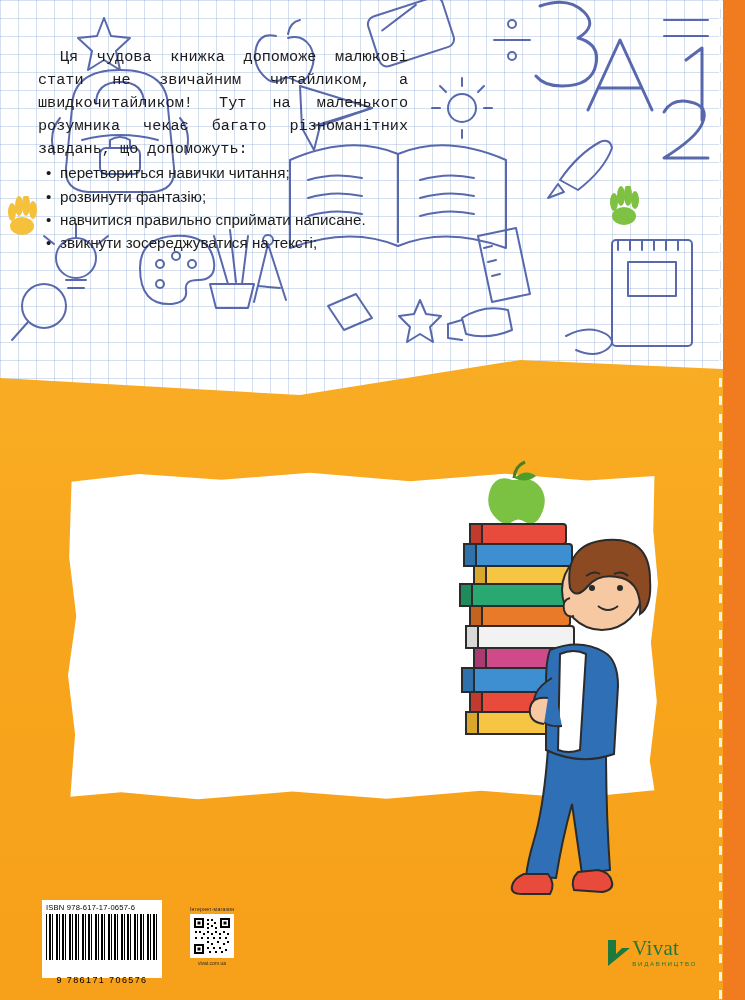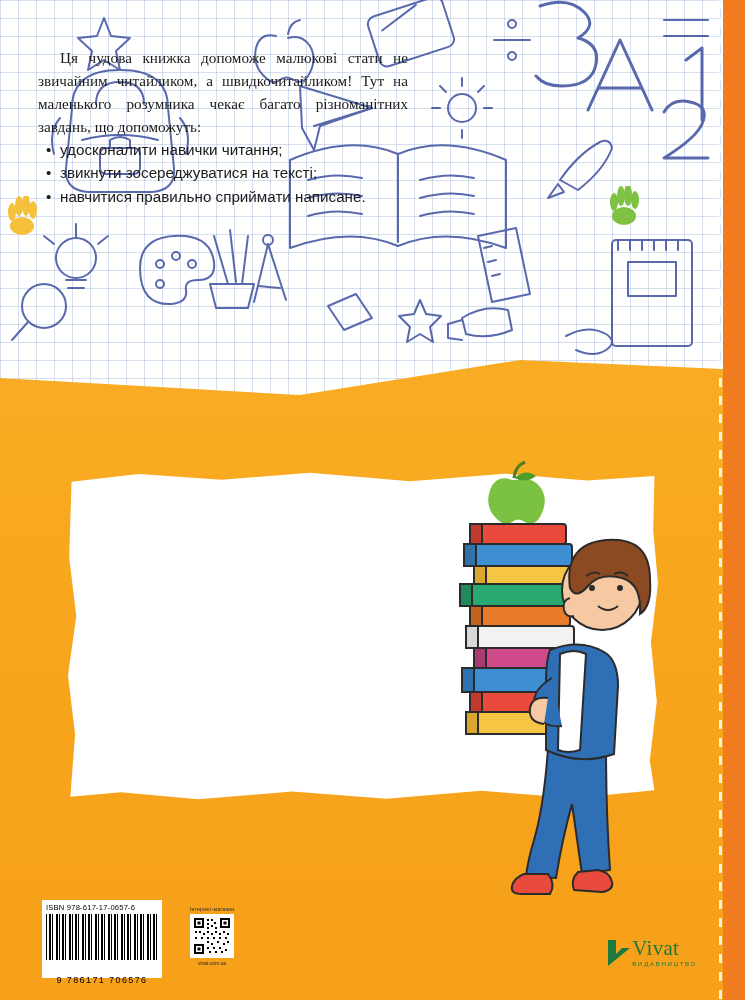--- a/index.html
+++ b/index.html
@@ -86,21 +86,21 @@
     width: 370px;
     z-index: 3;
   }
   .blurb {
     margin: 0;
     font-size: 15.2px;
     line-height: 1.52;
     color: #1b1b1b;
     text-align: justify;
     text-indent: 22px;
-    font-family: Liberation Serif, serif;
+    font-family: Liberation Mono, monospace;
   }
   .bullets {
     margin: 0;
     padding: 0;
     list-style: none;
   }
   .bullets li {
     font-size: 15.2px;
     line-height: 1.52;
     color: #1b1b1b;
@@ -372,23 +372,24 @@
       <ellipse cx="20" cy="9" rx="4" ry="11"></ellipse>
         <ellipse cx="27" cy="14" rx="4" ry="9"></ellipse>
       <ellipse cx="16" cy="30" rx="12" ry="9"></ellipse>
     </g>
   </svg>
 
   <div class="text-panel"></div>
   <div class="text-panel-inner">
     <p class="blurb">Ця чудова книжка допоможе малюкові стати не звичайним читайликом, а швидкочитайликом! Тут на маленького розумника чекає багато різноманітних завдань, що допоможуть:</p>
     <ul class="bullets">
-      <li>удосконалити навички читання;</li>
+      <li>перетвориться навички читання;</li>
+      <li>розвинути фантазію;</li>
+      <li>навчитися правильно сприймати написане.</li>
       <li>звикнути зосереджуватися на тексті;</li>
-      <li>навчитися правильно сприймати написане.</li>
     </ul>
   </div>
 
   <svg class="illustration" viewBox="0 0 250 470" xmlns="http://www.w3.org/2000/svg">
 
     <g>
 
       <g>
         <path d="M60 42 q-16 -6 -22 10 q-6 18 8 30 q8 7 14 2 q6 -5 13 0 q9 5 15 -5 q9 -16 1 -29 q-9 -12 -22 -8 z" fill="#7cc242"></path>
         <path d="M62 40 q1 -12 11 -16" stroke="#4e7d22" stroke-width="3" fill="none"></path>

